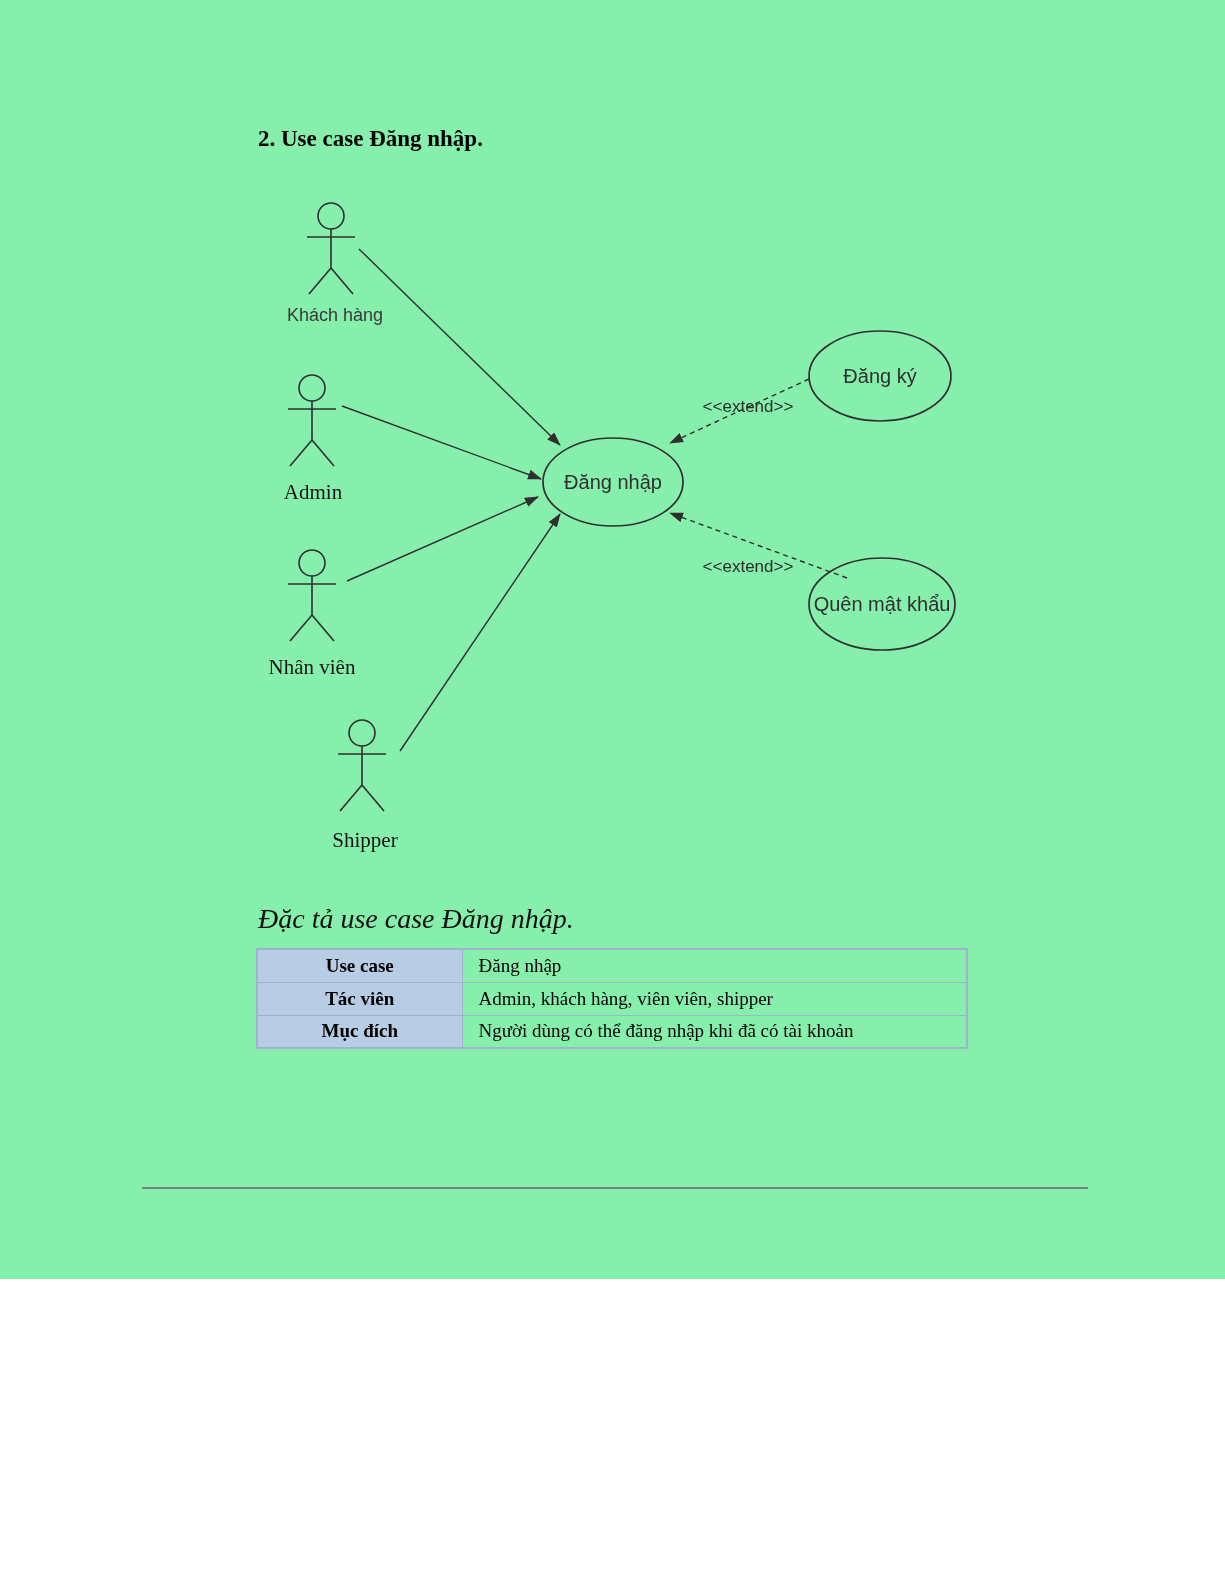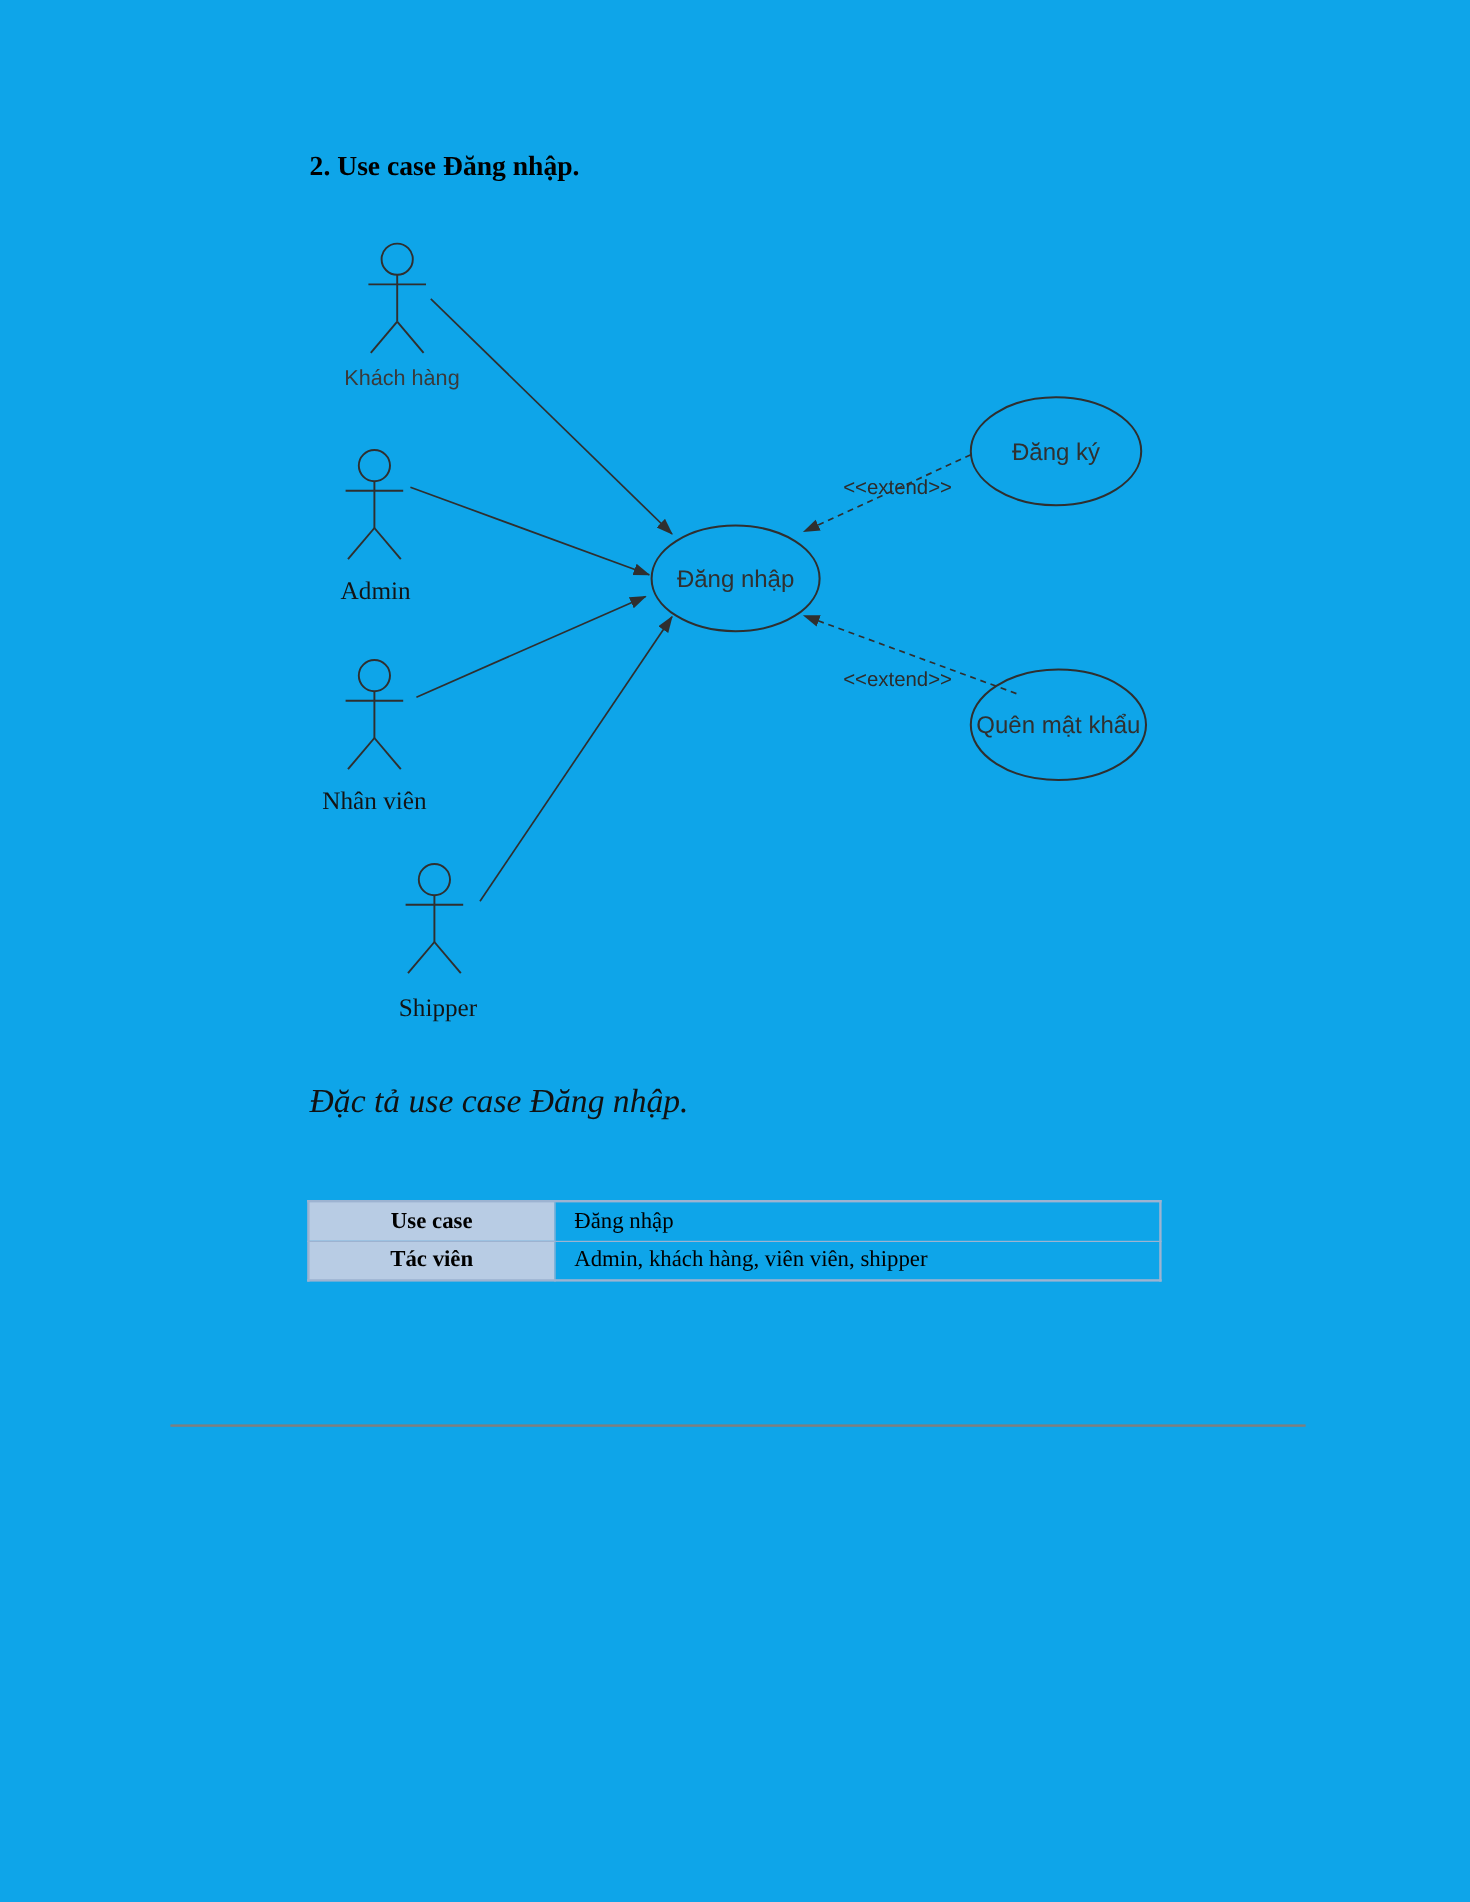--- a/index.html
+++ b/index.html
@@ -5,22 +5,22 @@
   :root {
     --stroke: #2f2f2f;
     --header-bg: #b8cce4;
     --table-border: #9db3d1;
   }
   * { box-sizing: border-box; }
   html, body { margin: 0; padding: 0; background: #ffffff; }
   .page {
     position: relative;
     width: 1225px;
-    height: 1585px;
-    background: #0ea5e9;
+    height: 1279px;
+    background: #86efac;
     overflow: hidden;
     font-family: "Liberation Serif", serif;
     padding-left: 40px;
   }
   .doc-title {
     position: absolute;
     left: 258px;
     top: 126px;
     font-family: "Liberation Serif", serif;
     font-size: 23px;
@@ -60,21 +60,21 @@
     top: 903px;
     font-family: "Liberation Serif", serif;
     font-style: italic;
     font-size: 28px;
     color: #111;
     white-space: nowrap;
   }
   .spec-table {
     position: absolute;
     left: 256px;
-    top: 1000px;
+    top: 948px;
     width: 712px;
     border-collapse: collapse;
     border: 2px solid var(--table-border);
     font-family: "Liberation Serif", serif;
     font-size: 19px;
     color: #000;
   }
   .spec-table td {
     border: 1px solid var(--table-border);
     height: 33px;
@@ -180,18 +180,22 @@
   <table class="spec-table">
     <tbody>
       <tr>
         <td class="hdr">Use case</td>
         <td class="val">Đăng nhập</td>
       </tr>
       <tr>
         <td class="hdr">Tác viên</td>
         <td class="val">Admin, khách hàng, viên viên, shipper</td>
       </tr>
+      <tr>
+        <td class="hdr">Mục đích</td>
+        <td class="val">Người dùng có thể đăng nhập khi đã có tài khoản</td>
+      </tr>
     </tbody>
   </table>
 
   <div class="page-divider"></div>
 
 </div>
 
 </body></html>

